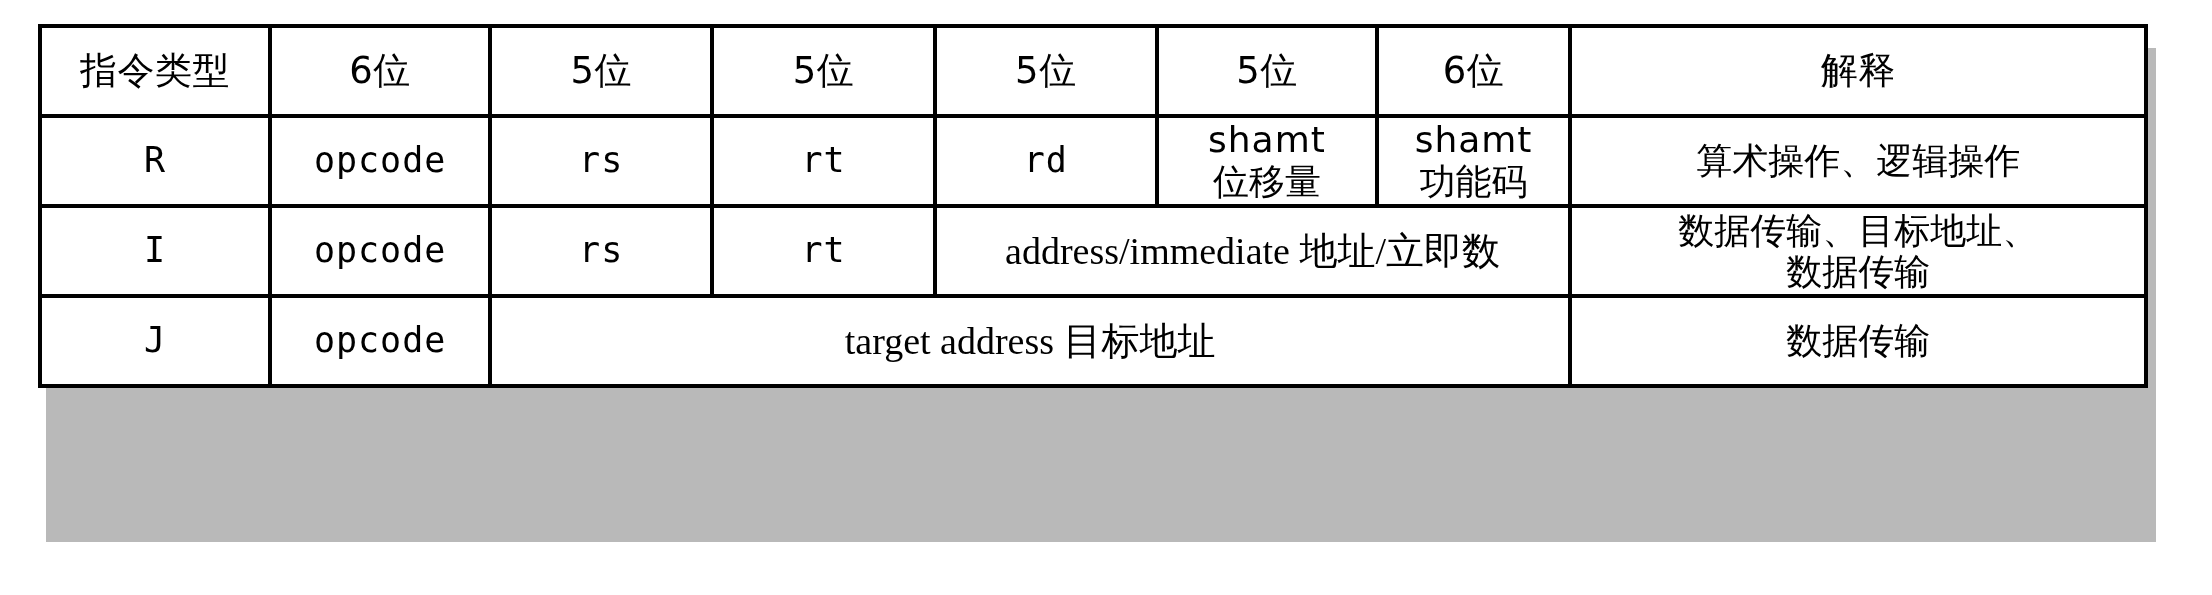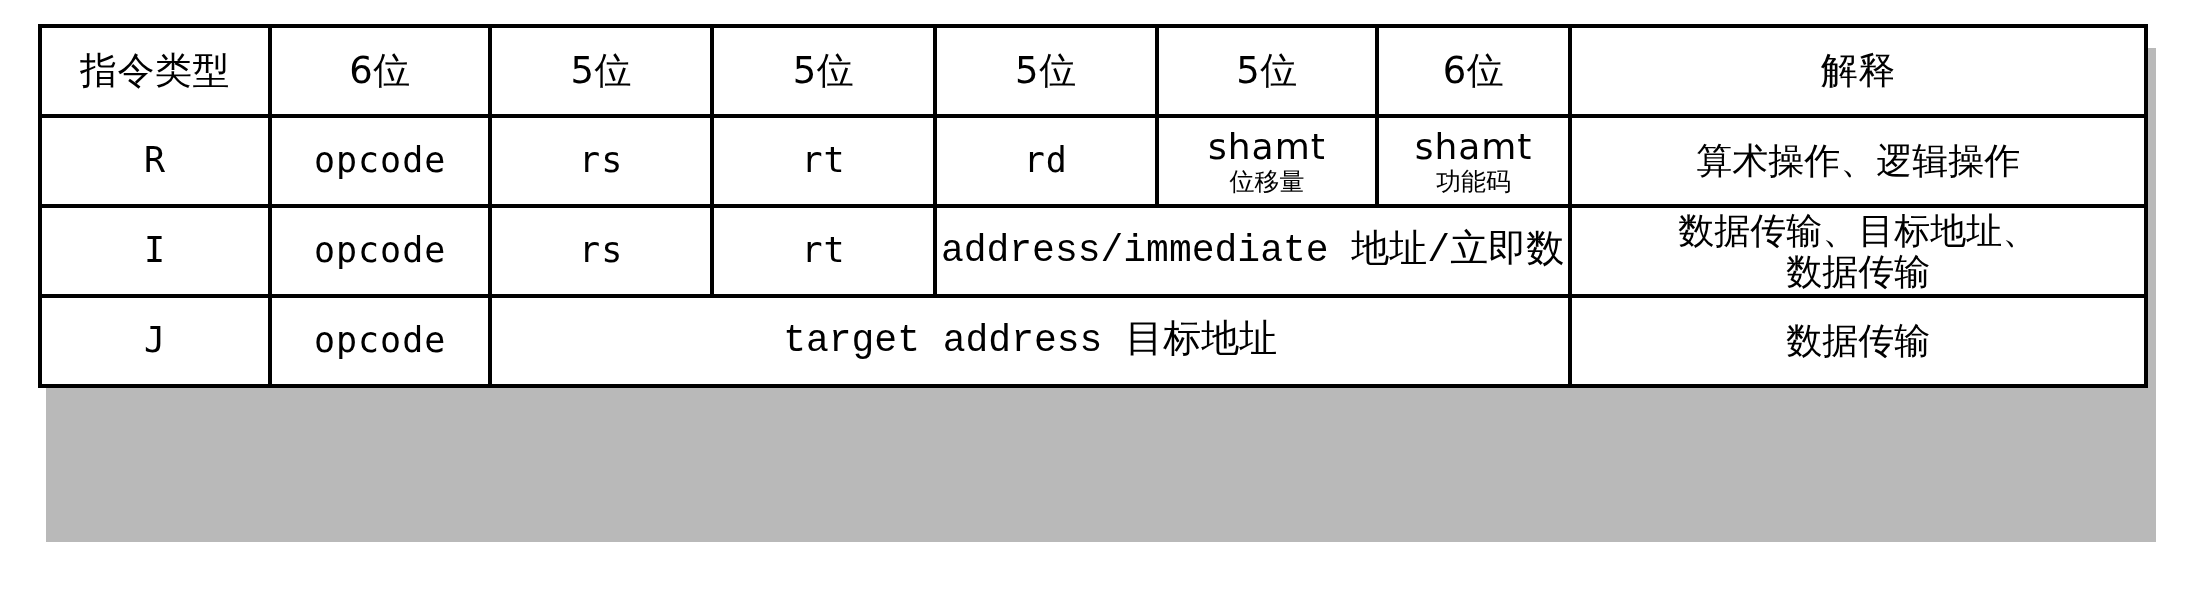--- a/index.html
+++ b/index.html
@@ -80,25 +80,25 @@
     align-items: center;
     justify-content: flex-end;
     line-height: 1.16;
   }
   .two-line .ln-en {
     font-family: "DejaVu Sans", sans-serif;
     font-size: 36px;
   }
   .two-line .ln-cn {
     font-family: "DejaVu Sans", sans-serif;
-    font-size: 25px;
+    font-size: 36px;
   }
 
   .mixed {
-    font-family: Liberation Mono, monospace;
+    font-family: Liberation Serif, serif;
     font-size: 38px;
   }
 
   .explain {
     font-family: "DejaVu Sans", sans-serif;
     font-size: 36px;
     line-height: 1.14;
     padding: 0 4px;
   }
   .explain .ln { display: block; }

